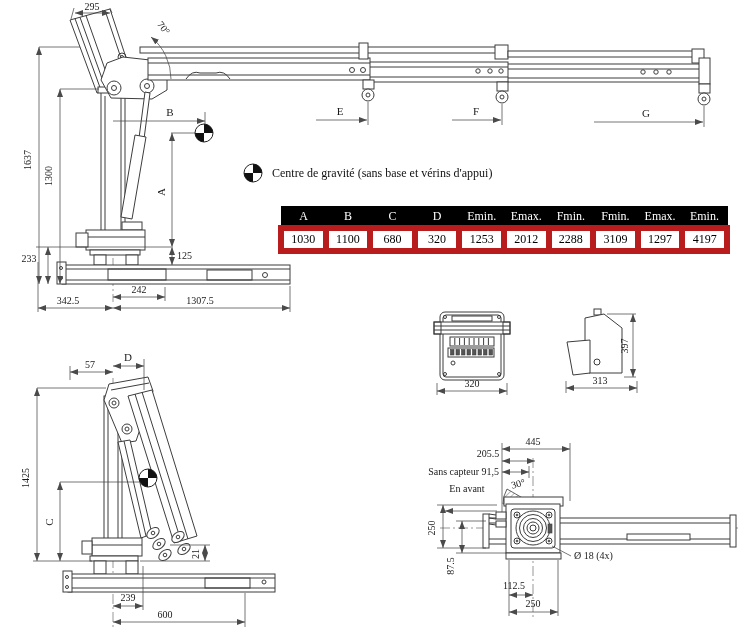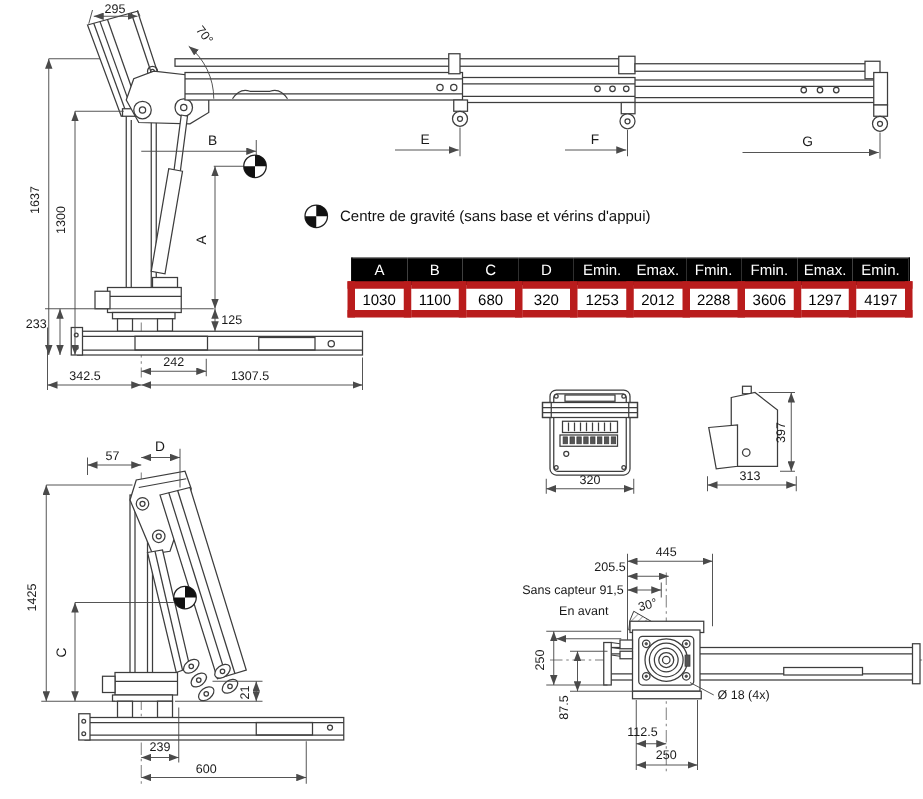--- a/index.html
+++ b/index.html
@@ -1,17 +1,17 @@
 <!DOCTYPE html>
 <html style="--header-bg: #000000; --header-fg: #ffffff; --accent-red: #b01218;"><head>
 <meta charset="utf-8">
 <style>
   html,body{margin:0;padding:0;background:#fff;}
   #page{position:relative;width:738px;height:639px;background:#fff;overflow:hidden;
-        font-family:Liberation Sans, sans-serif;}
+        font-family:Liberation Serif, serif;}
   svg{position:absolute;left:0;top:0;}
   .dr{fill:#ffffff;stroke:#3d3d3d;stroke-width:1;}
   .drn{fill:none;stroke:#3d3d3d;stroke-width:1;}
   .drk{fill:#555;stroke:#3d3d3d;stroke-width:.6;}
   .ln{stroke:#3d3d3d;stroke-width:1;}
   .dim{stroke:#4a4a4a;stroke-width:.75;fill:none;}
   .cl{stroke:#6a6a6a;stroke-width:.7;fill:none;stroke-dasharray:10 3 2 3;}
   .dt{font-size:10px;fill:#1a1a1a;}
   .dtl{font-size:11px;fill:#1a1a1a;}
   .dts{font-size:10px;fill:#1a1a1a;}
@@ -444,20 +444,20 @@
   </thead>
   <tbody>
     <tr>
           <td>1030</td>
           <td>1100</td>
           <td>680</td>
           <td>320</td>
           <td>1253</td>
           <td>2012</td>
           <td>2288</td>
-          <td>3606</td>
+          <td>3109</td>
           <td>1297</td>
           <td>4197</td>
         </tr>
   </tbody>
 </table>
 
 </div>
 
 </body></html>

